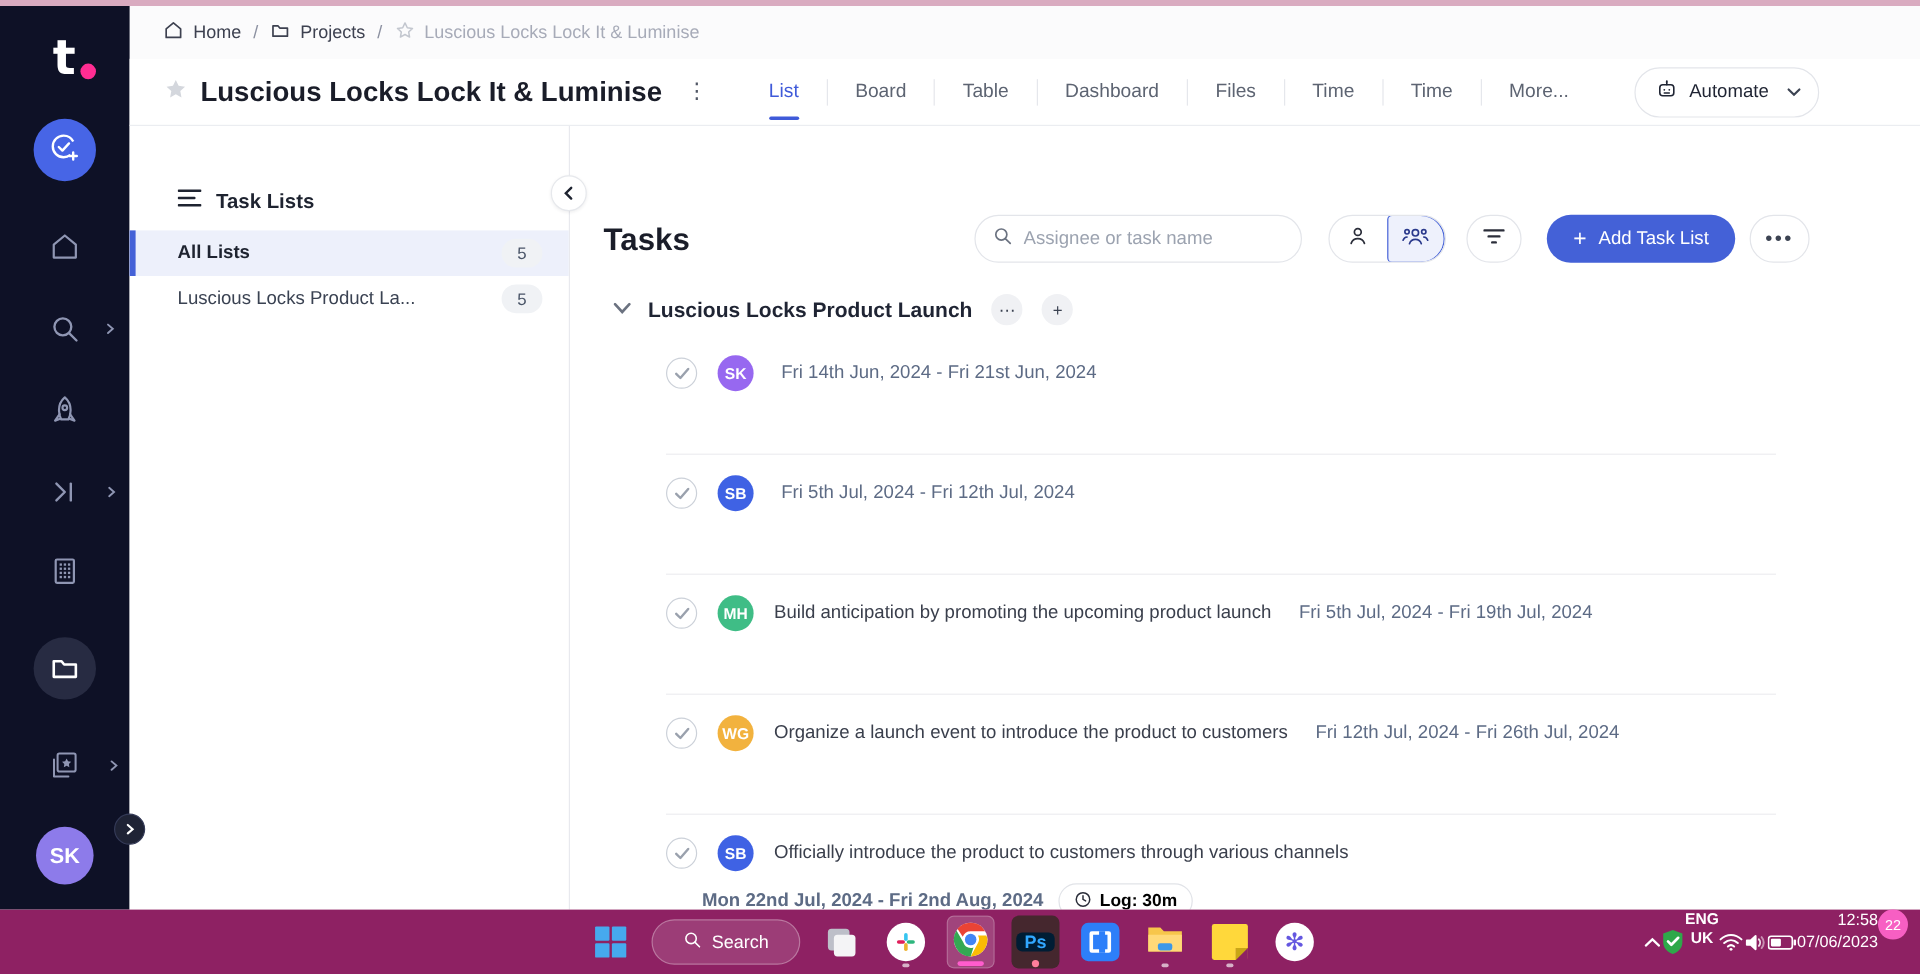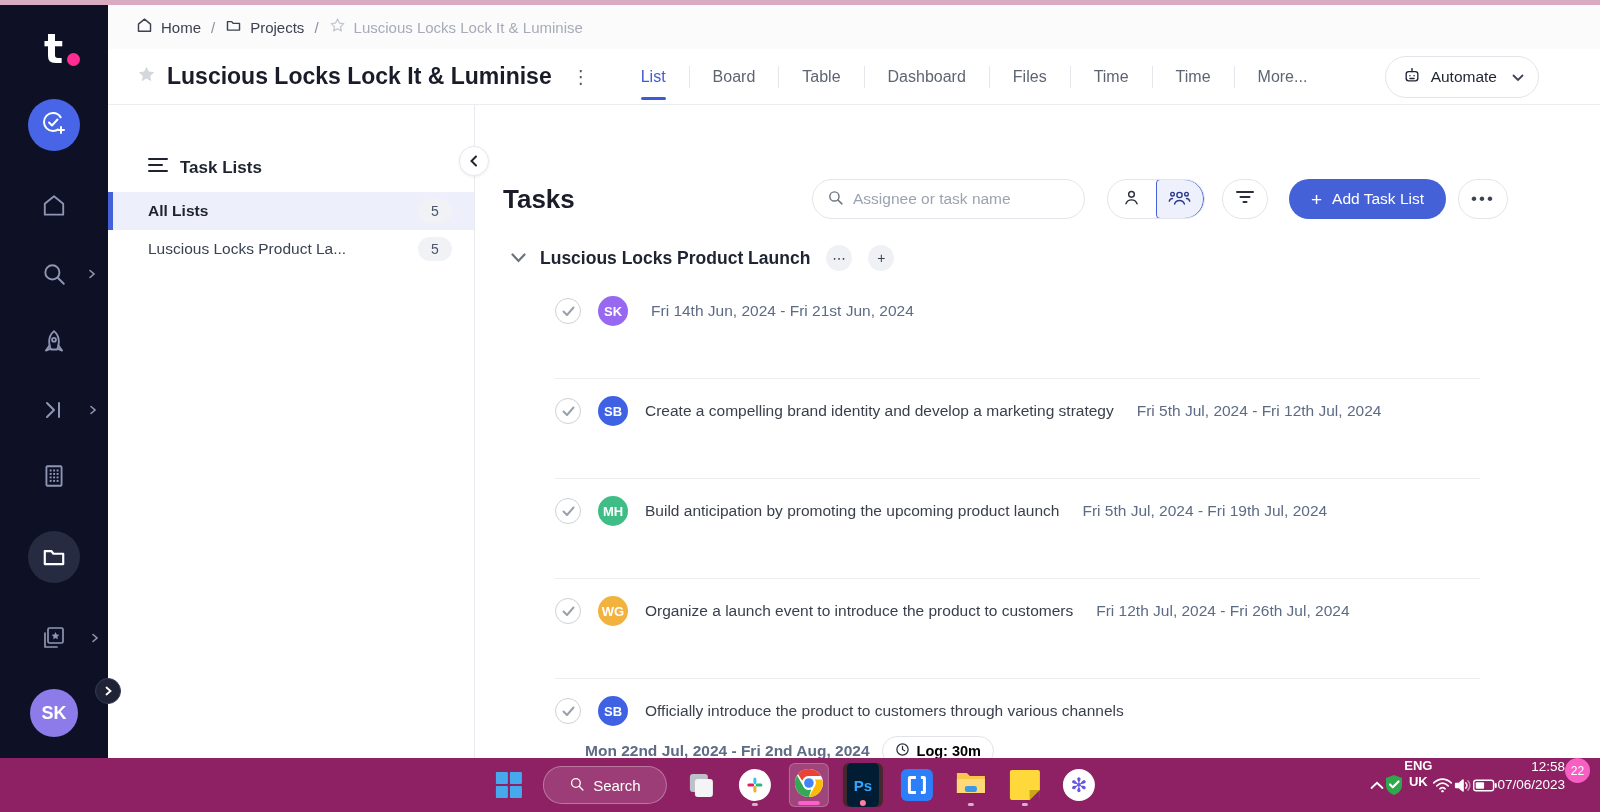--- a/index.html
+++ b/index.html
@@ -34,21 +34,21 @@
 
   .header-row { height:56px; display:flex; align-items:center; border-bottom:1px solid #ebedf1; padding-left:28px; background:#fff; position:relative; }
   .title-star { margin-right:10px; }
   .page-title { font-size:23px; font-weight:bold; color:#1a1d29; white-space:nowrap; }
   .kebab { font-size:18px; color:#525866; margin:0 4px 0 14px; cursor:pointer; padding:0 6px; }
   .tabs { display:flex; align-items:center; height:100%; margin-left:18px; }
   .tab { position:relative; height:100%; display:flex; align-items:center; padding:0 23px; font-size:16px; color:#5d6472; cursor:pointer; }
   .tab.active { color:#3f5ad9; }
   .tab.active::after { content:""; position:absolute; left:23px; right:23px; bottom:4px; height:3px; border-radius:2px; background:#3f5ad9; }
   .tab-sep { width:1px; height:22px; background:#e5e7ec; }
-  .automate { position:absolute; right:61px; top:50%; transform:translateY(-50%); height:42px; border:1px solid #e3e5ea; border-radius:21px; display:flex; align-items:center; padding:0 14px 0 16px; gap:9px; cursor:pointer; background:#fff; }
+  .automate { position:absolute; right:84px; top:50%; transform:translateY(-50%); height:42px; border:1px solid #e3e5ea; border-radius:21px; display:flex; align-items:center; padding:0 14px 0 16px; gap:9px; cursor:pointer; background:#fff; }
   .automate .lbl { font-size:15.5px; color:#1f2433; }
   .automate .vchev { margin-left:6px; }
 
   .content-row { flex:1; display:flex; min-height:0; }
 
   
   .panel { width:367px; flex-shrink:0; border-right:1px solid #e8e9ee; padding-top:52px; position:relative; background:#fff; }
   .panel-header { display:flex; align-items:center; gap:12px; padding-left:40px; font-size:17px; font-weight:bold; color:#1e2330; margin-bottom:14px; }
   .plist-item { height:38px; display:flex; align-items:center; padding:0 22px 0 40px; font-size:15.5px; color:#3a4252; cursor:pointer; position:relative; }
   .plist-item.active { background:#edf0fb; font-weight:bold; color:#1e2330;text-align:right; }
@@ -95,21 +95,21 @@
   .tb-search { width:124px; height:38px; background:rgba(255,255,255,.13); border:1px solid rgba(255,255,255,.30); border-radius:19px; display:flex; align-items:center; justify-content:center; gap:8px; color:#fff; font-size:15px; cursor:pointer; }
   .win-flag { display:grid; grid-template-columns:12px 12px; grid-template-rows:12px 12px; gap:2px; }
   .win-flag span { background:#46a9ee; border-radius:1px; }
   .tv-back { width:18px; height:18px; background:#bdbfc9; border-radius:3px; position:absolute; top:11px; left:9px; }
   .tv-front { width:18px; height:18px; background:#f4f4f6; border-radius:3px; position:absolute; top:16px; left:14px; }
   .app-dot { position:absolute; bottom:1px; left:50%; transform:translateX(-50%); width:6px; height:3px; border-radius:2px; background:rgba(255,255,255,.65); }
   .tb-item.chrome { background:rgba(255,255,255,.16); border:1px solid rgba(255,255,255,.22); }
   .chrome-bar { position:absolute; bottom:1px; left:50%; transform:translateX(-50%); width:22px; height:4px; border-radius:2px; background:#ff5ccd; }
   .tb-item.ps { background:#45272e; }
   .ps-dot { position:absolute; bottom:1px; left:50%; transform:translateX(-50%); width:6px; height:6px; border-radius:50%; background:#ff7e9c; }
-  .ps-tile { width:32px; height:44px; background:#001d34; border-radius:5px; color:#31a8ff; font-size:15px; font-weight:bold; display:flex; align-items:center; justify-content:center; }
+  .ps-tile { width:32px; height:16px; background:#001d34; border-radius:5px; color:#31a8ff; font-size:15px; font-weight:bold; display:flex; align-items:center; justify-content:center; }
   .slack-circ, .flower-circ { width:32px; height:32px; background:#fff; border-radius:50%; display:flex; align-items:center; justify-content:center; }
   .flower-circ { color:#6457e0; font-size:20px; }
   .brk-tile { width:32px; height:32px; background:#2d7ff9; border-radius:6px; display:flex; align-items:center; justify-content:center; }
   .brk-inner { width:18px; height:18px; border:3px solid #fff; border-radius:2px; position:relative; background:#2d7ff9; }
   .brk-inner::after { content:""; position:absolute; top:-3px; bottom:-3px; left:5px; width:5px; background:#2d7ff9; }
   .note-tile { width:30px; height:30px; background:#ffd83b; border-radius:2px; position:relative; }
   .note-tile::after { content:""; position:absolute; right:0; bottom:0; width:0; height:0; border-left:10px solid #c9a616; border-bottom:10px solid #8e2163; }
   .tray { position:absolute; right:10px; top:0; height:100%; display:flex; gap:0; color:#fff; }
   .tray .lang { font-size:13px; font-weight:bold; line-height:1.25; text-align:center; cursor:pointer; }
   .tray .clock { font-size:13.5px; line-height:1.3; text-align:right; cursor:pointer; }
@@ -418,21 +418,20 @@
           </div>
 
           <div class="task-row">
             <div class="row-line">
               <span class="chk">
                   <svg width="13" height="11" viewBox="0 0 13 11" fill="none" stroke="#9aa1ad" stroke-width="2" stroke-linecap="round" stroke-linejoin="round">
                     <path d="M1.5 5.5l3.5 3.5 6.5-7.5"></path>
                   </svg>
                 </span>
               <span class="avatar" style="background: rgb(63, 98, 228);">SB</span>
-              <span class="task-name">Create a compelling brand identity and develop a marketing strategy</span>
               <span class="task-dates">Fri 5th Jul, 2024 - Fri 12th Jul, 2024</span>
             </div>
           </div>
 
           <div class="task-row">
             <div class="row-line">
               <span class="chk">
                   <svg width="13" height="11" viewBox="0 0 13 11" fill="none" stroke="#9aa1ad" stroke-width="2" stroke-linecap="round" stroke-linejoin="round">
                     <path d="M1.5 5.5l3.5 3.5 6.5-7.5"></path>
                   </svg>

